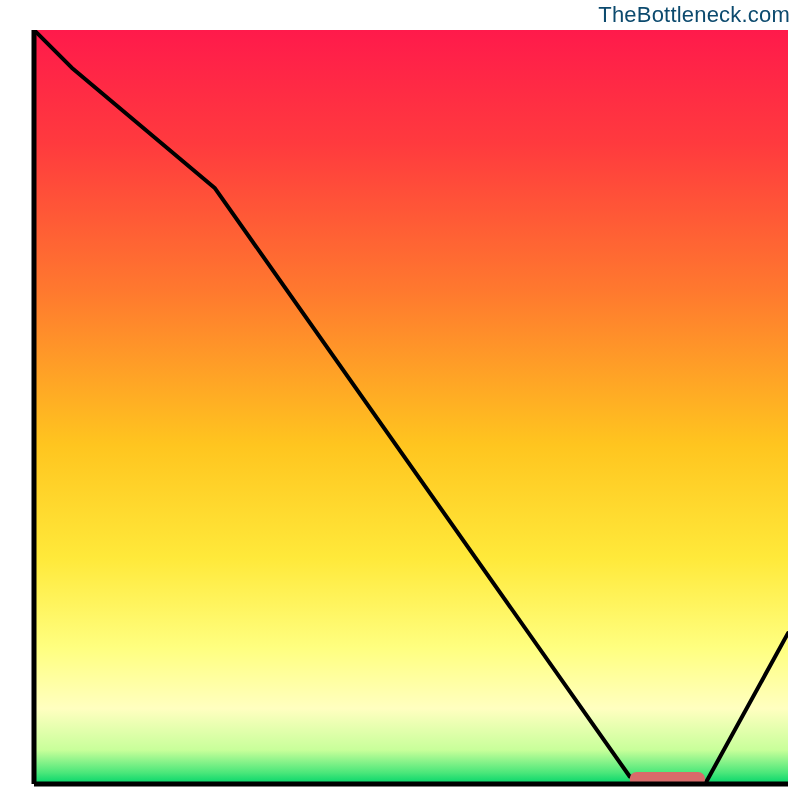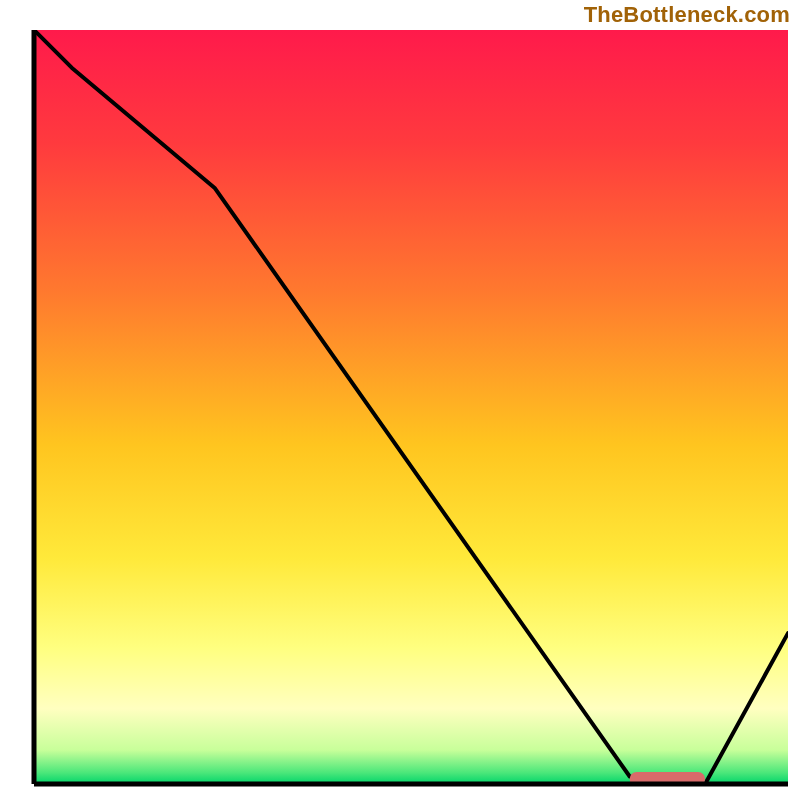--- a/index.html
+++ b/index.html
@@ -13,23 +13,23 @@
   }
   .container {
     position: relative;
     width: 800px;
     height: 800px;
   }
   .watermark {
     position: absolute;
     top: 2px;
     right: 10px;
-    color: #a16207;
+    color: #0c4a6e;
     font-size: 22px;
-    font-weight: 700;
+    font-weight: 400;
     letter-spacing: 0.2px;
     z-index: 3;
   }
   svg {
     display: block;
   }
 </style>
 </head>
 <body>
 

